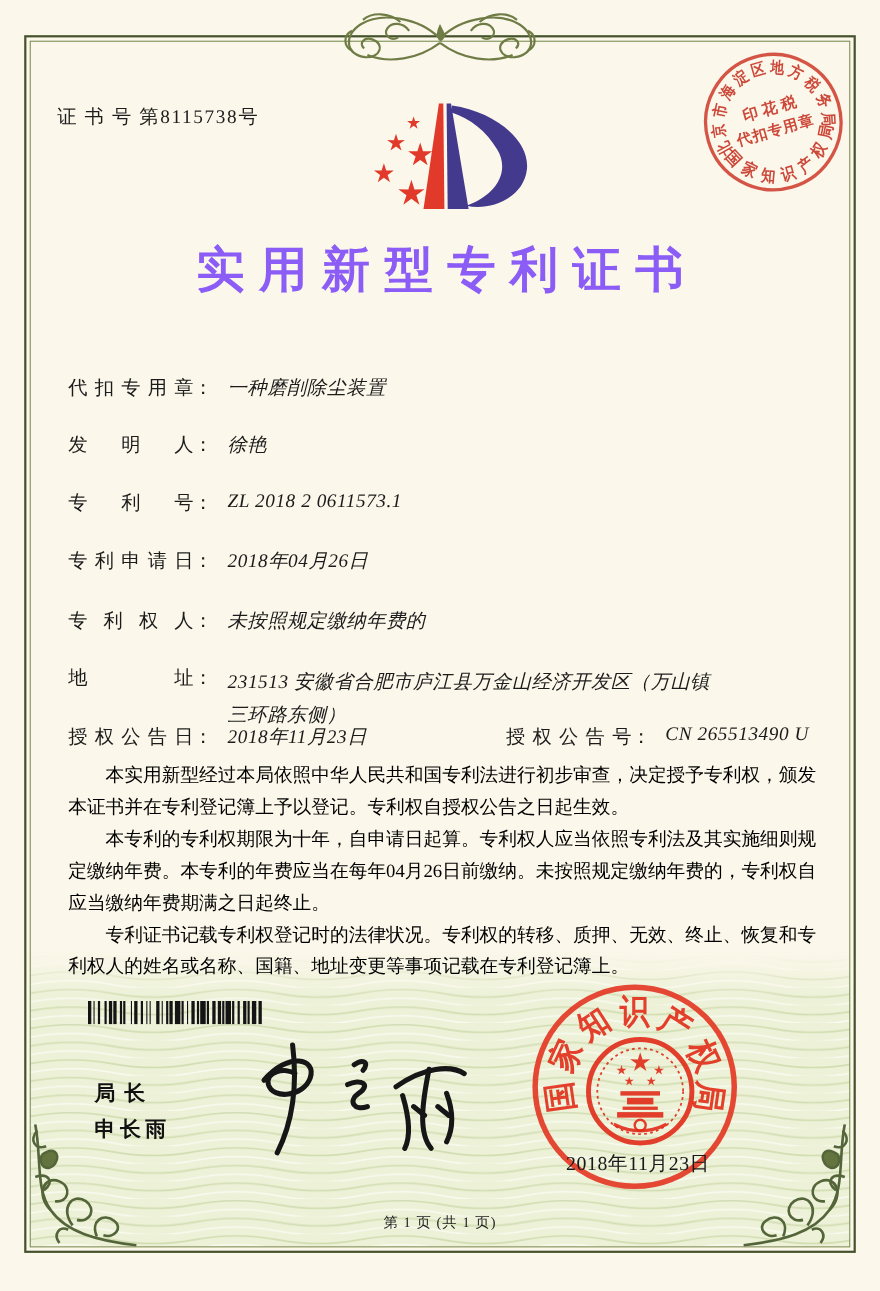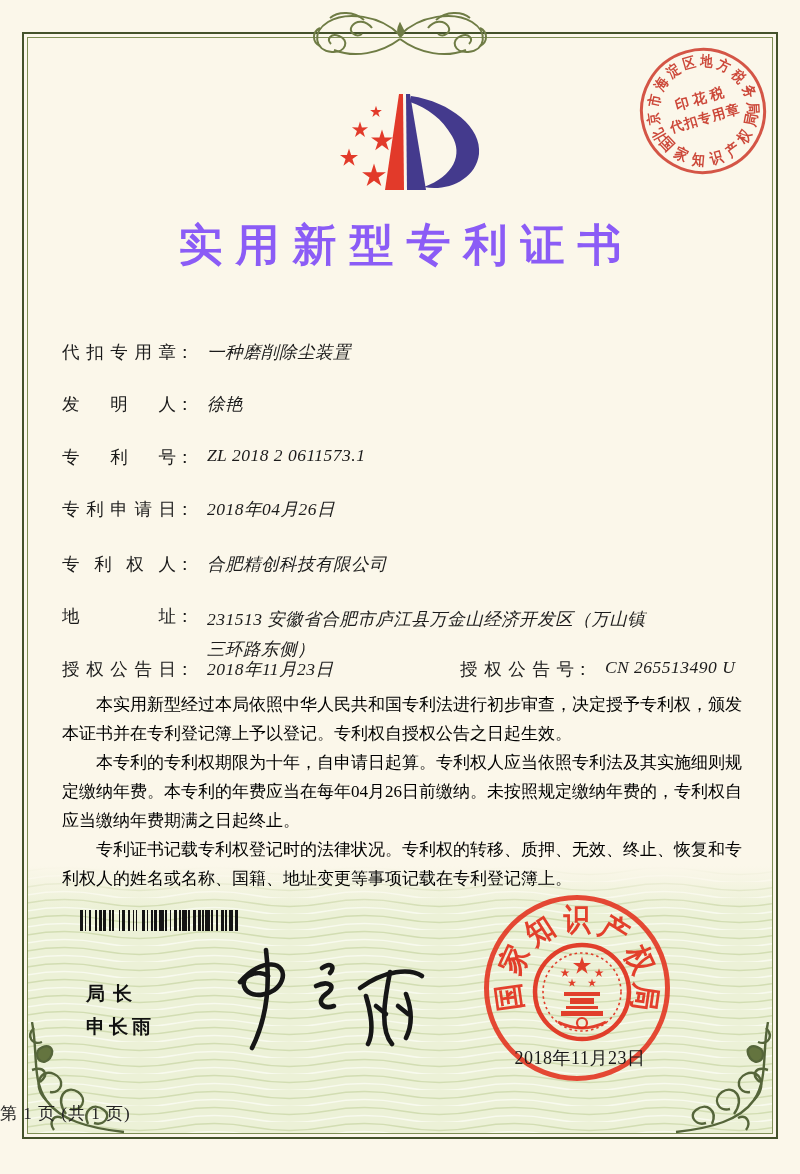--- a/index.html
+++ b/index.html
@@ -60,22 +60,22 @@
   .tax-stamp{position:absolute;left:640px;top:48px;width:126px;height:126px;border-radius:50%;
     border:3px solid rgba(205,56,41,.85);box-sizing:border-box;transform:rotate(-16deg);}
   .tax-arc{position:absolute;left:0;top:0;width:120px;height:120px;color:rgba(198,52,38,.9);
     font-weight:bold;font-family:"Liberation Serif","DejaVu Serif",serif;}
   .tax-c1{position:absolute;left:0;top:39px;width:120px;text-align:center;font-size:14px;font-weight:bold;
     color:rgba(198,52,38,.9);letter-spacing:4px;text-indent:4px;}
   .tax-c2{position:absolute;left:0;top:59px;width:120px;text-align:center;font-size:13.5px;font-weight:bold;
     color:rgba(198,52,38,.9);letter-spacing:1px;}
 
   
-  .page-footer{position:absolute;left:0;top:1102px;width:100%;text-align:left;
-    font-size:17px;color:#222;letter-spacing:1px;}
+  .page-footer{position:absolute;left:0;top:1102px;width:100%;text-align:center;
+    font-size:13px;color:#222;letter-spacing:1px;}
 
   .orn{position:absolute;pointer-events:none;}
 </style>
 </head>
 <body>
 
 <div id="page">
 
   <div class="guilloche">
     <svg width="746" height="267" xmlns="http://www.w3.org/2000/svg">
@@ -127,20 +127,21 @@
       <path d="M22,78 C8,64 16,46 30,52 C42,57 38,72 26,70"></path>
       <path d="M42,92 C30,76 42,62 54,70 C64,77 58,90 46,87"></path>
       <path d="M64,102 C58,88 70,80 80,88 C88,94 80,104 70,101"></path>
       <path d="M14,28 C24,20 32,26 26,36 C20,44 10,38 14,28" fill="#64743f"></path>
       <path d="M8,48 C20,44 26,52 16,60"></path>
       <path d="M10,6 C2,14 8,24 18,20"></path>
       <path d="M30,108 C24,100 30,92 38,96"></path>
     </g>
   </svg>
 
+  <div class="cert-no">证 书 号 第8115738号</div>
 
   <svg class="logo" viewBox="0 0 152 116">
     <defs>
       <polygon id="star" points="0,-10 2.23,-3.07 9.51,-3.09 3.61,1.17 5.88,8.09 0,3.8 -5.88,8.09 -3.61,1.17 -9.51,-3.09 -2.23,-3.07"></polygon>
     </defs>
     <g fill="#e23a2a">
       <use href="#star" transform="translate(40,26) scale(0.62)"></use>
       <use href="#star" transform="translate(24,44) scale(0.85)"></use>
       <use href="#star" transform="translate(46,55) scale(1.15)"></use>
       <use href="#star" transform="translate(13,72) scale(0.95)"></use>
@@ -166,21 +167,21 @@
   <div class="frow" style="top:445px">
     <span class="flabel">专利号</span><span class="fcolon">：</span>
     <span class="fvalue">ZL 2018 2 0611573.1</span>
   </div>
   <div class="frow" style="top:497px">
     <span class="flabel">专利申请日</span><span class="fcolon">：</span>
     <span class="fvalue">2018年04月26日</span>
   </div>
   <div class="frow" style="top:552px">
     <span class="flabel">专利权人</span><span class="fcolon">：</span>
-    <span class="fvalue">合肥精创科技有限公司</span>
+    <span class="fvalue">未按照规定缴纳年费的</span>
   </div>
   <div class="frow" style="top:604px">
     <span class="flabel">地址</span><span class="fcolon">：</span>
     <span class="fvalue fvalue-wrap">231513 安徽省合肥市庐江县万金山经济开发区（万山镇三环路东侧）</span>
   </div>
   <div class="frow" style="top:657px">
     <span class="flabel">授权公告日</span><span class="fcolon">：</span>
     <span class="fvalue">2018年11月23日</span>
     <span class="fcol2">
       <span class="flabel">授权公告号</span><span class="fcolon">：</span>

